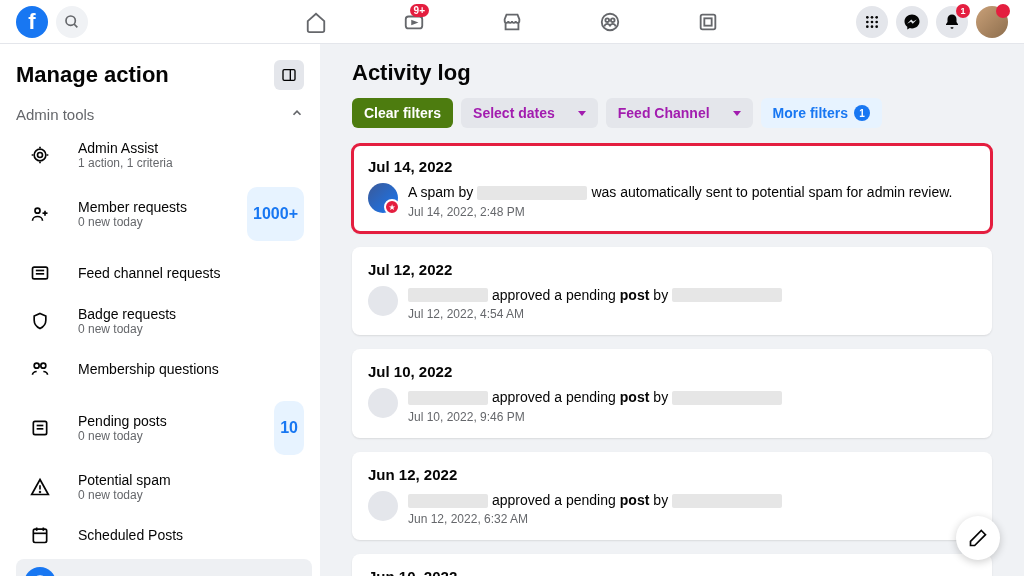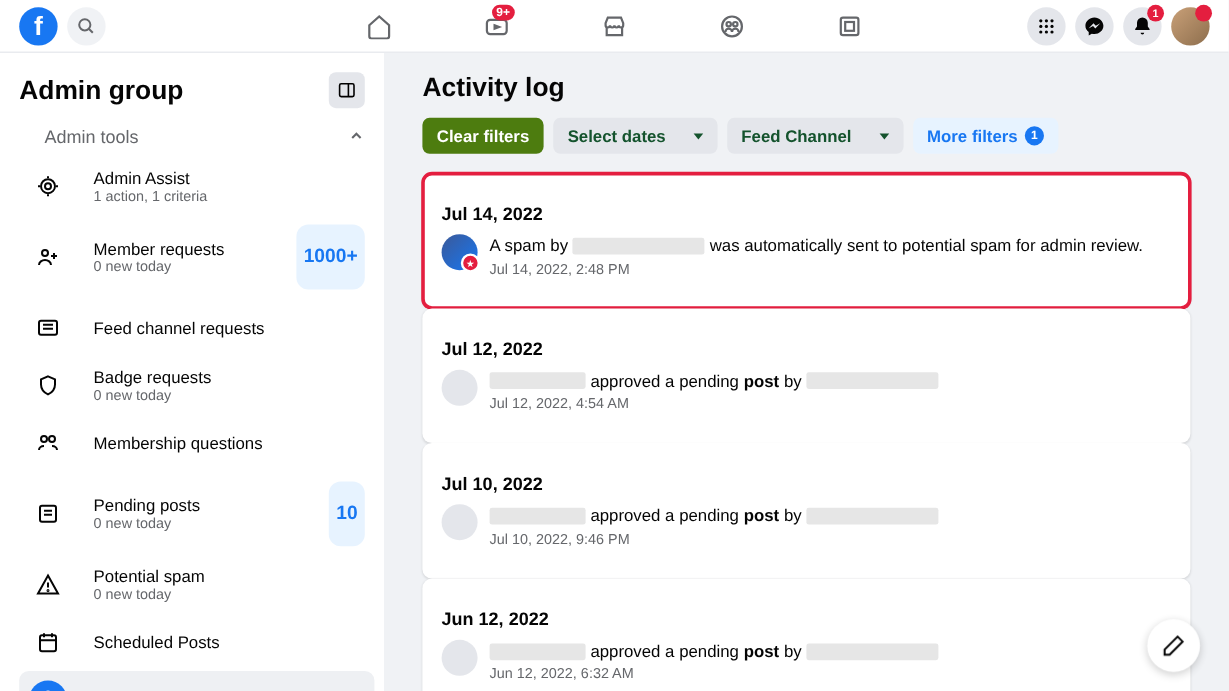--- a/index.html
+++ b/index.html
@@ -20,46 +20,46 @@
     .red-dot { position: absolute; top: -2px; right: -2px; width: 14px; height: 14px; background: #e41e3f; border-radius: 50%; color: #fff; font-size: 9px; font-weight: bold; display: flex; align-items: center; justify-content: center; }
 
     
     .main { display: flex; height: calc(576px - 44px); }
 
     
     .sidebar { width: 320px; padding: 12px 8px 12px 16px; overflow-y: auto; background: #fff; }
     .sidebar-header { display: flex; align-items: center; justify-content: space-between; padding: 4px 8px 8px 0; }
     .sidebar-title { font-size: 22px; font-weight: bold; color: #050505; }
     .sidebar-panel-btn { width: 30px; height: 30px; background: #e4e6eb; border-radius: 6px; display: flex; align-items: center; justify-content: center; cursor: pointer; }
-    .sidebar-section-header { display: flex; align-items: flex-start; justify-content: space-between; padding: 8px 8px 8px 0; color: #65676b; font-size: 15px; cursor: pointer; margin-left: 21px; }
+    .sidebar-section-header { display: flex; align-items: flex-start; justify-content: space-between; padding: 8px 8px 8px 0; color: #65676b; font-size: 15px; cursor: pointer; }
     .chevron-up { transform: rotate(180deg); }
     .sidebar-item { display: flex; align-items: center; padding: 8px 8px; border-radius: 8px; cursor: pointer; gap: 22px; position: relative; }
     .sidebar-item.active { background: #eef0f3; }
     .sidebar-item.active .sidebar-icon-wrap { background: #1877f2; color: #fff; }
     .sidebar-icon-wrap { width: 32px; height: 32px; display: flex; align-items: center; justify-content: center; color: #050505; flex-shrink: 0; }
     .sidebar-icon-wrap.circle { border-radius: 50%; }
     .sidebar-item.active .sidebar-icon-wrap.circle { background: #1877f2; }
     .sidebar-text { display: flex; flex-direction: column; flex: 1; }
     .sidebar-label { font-size: 14px; color: #050505; font-weight: 500; }
     .sidebar-sublabel { font-size: 12px; color: #65676b; }
     .sidebar-badge { background: #e7f3ff; color: #1877f2; font-size: 16px; font-weight: bold; padding: 18px 6px; border-radius: 10px; }
 
     
     .content { flex: 1; padding: 16px 32px; overflow-y: auto; }
     .content-title { font-size: 22px; font-weight: bold; color: #050505; margin-bottom: 12px; }
     .filter-row { display: flex; gap: 8px; margin-bottom: 16px; align-items: center; }
     .filter-btn { padding: 7px 12px; border-radius: 6px; font-size: 14px; font-weight: 600; cursor: pointer; border: none; display: flex; align-items: center; gap: 6px; }
     .filter-btn.primary { background: #4d7c0f; color: #fff; }
-    .filter-btn.secondary { background: #e4e6eb; color: #14532d; gap: 23px; }
+    .filter-btn.secondary { background: #e4e6eb; color: #a21caf; gap: 23px; }
     .filter-btn.link { background: #e7f3ff; color: #1877f2; }
     .filter-count { background: #1877f2; color: #fff; width: 16px; height: 16px; border-radius: 50%; font-size: 10px; display: inline-flex; align-items: center; justify-content: center; }
     .caret-down { width: 0; height: 0; border-left: 4px solid transparent; border-right: 4px solid transparent; border-top: 5px solid currentColor; }
 
     
-    .activity-card { background: #fff; border-radius: 8px; padding: 26px 16px; box-shadow: 0 1px 2px rgba(0,0,0,0.1); position: relative; }
+    .activity-card { background: #fff; border-radius: 8px; padding: 14px 16px; margin-bottom: 14px; box-shadow: 0 1px 2px rgba(0,0,0,0.1); position: relative; }
     .activity-card.highlighted { outline: 3px solid #e41e3f; outline-offset: -2px; }
     .activity-date { font-size: 15px; font-weight: 700; color: #050505; margin-bottom: 8px; }
     .activity-row { display: flex; gap: 10px; align-items: flex-start; }
     .activity-avatar { width: 30px; height: 30px; border-radius: 50%; flex-shrink: 0; background: #e4e6eb; display: flex; align-items: center; justify-content: center; }
     .activity-avatar.fb { background: linear-gradient(135deg, #3b5998, #1877f2); position: relative; }
     .star-badge { width: 16px; height: 16px; background: #e41e3f; border-radius: 50%; position: absolute; bottom: -2px; right: -2px; border: 2px solid #fff; display: flex; align-items: center; justify-content: center; color: #fff; font-size: 8px; }
     .activity-body { flex: 1; }
     .activity-text { font-size: 14px; color: #050505; line-height: 1.4; display: flex; align-items: center; flex-wrap: wrap; gap: 4px; }
     .redacted { display: inline-block; width: 110px; height: 14px; background: #e6e6e6; border-radius: 2px; vertical-align: middle; }
     .redacted.sm { width: 80px; }
@@ -144,21 +144,21 @@
     <div class="nav-right-item avatar">
       <span class="red-dot" style="background:#e41e3f;"></span>
     </div>
   </div>
 </div>
 
 <div class="main">
 
   <div class="sidebar">
     <div class="sidebar-header">
-      <div class="sidebar-title">Admin group</div>
+      <div class="sidebar-title">Manage action</div>
       <div class="sidebar-panel-btn">
         <svg width="16" height="16" viewBox="0 0 24 24" fill="none" stroke="currentColor" stroke-width="2">
             <rect x="3" y="4" width="18" height="16" rx="2"></rect>
             <line x1="14" y1="4" x2="14" y2="20"></line>
           </svg>
       </div>
     </div>
     <div class="sidebar-section-header">
       <span>Admin tools</span>
       <svg class="chevron-up" width="14" height="14" viewBox="0 0 24 24" fill="none" stroke="currentColor" stroke-width="3">

